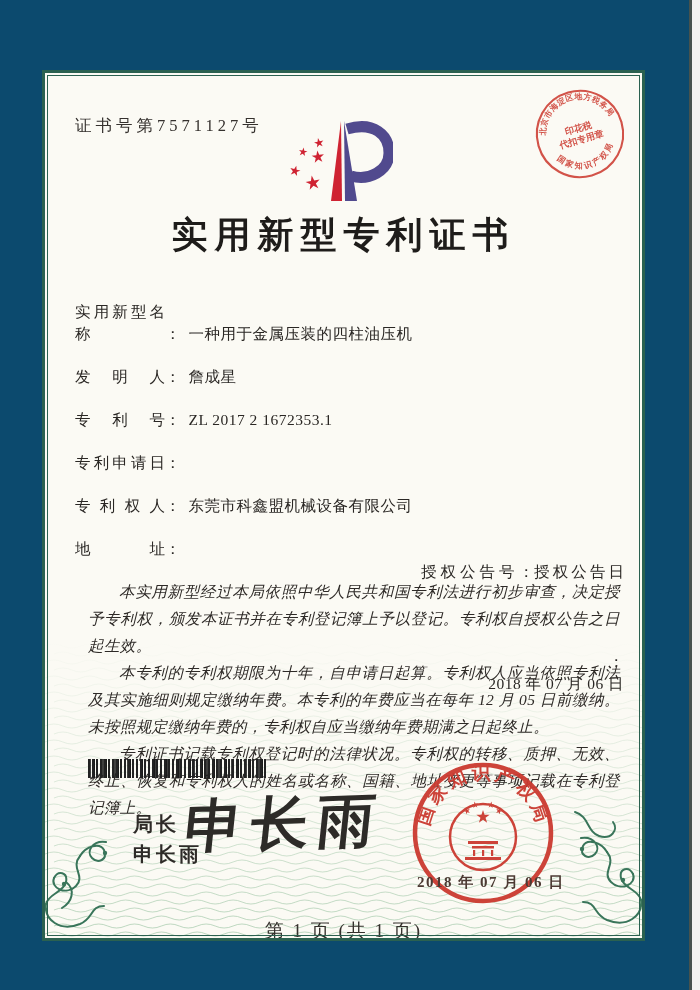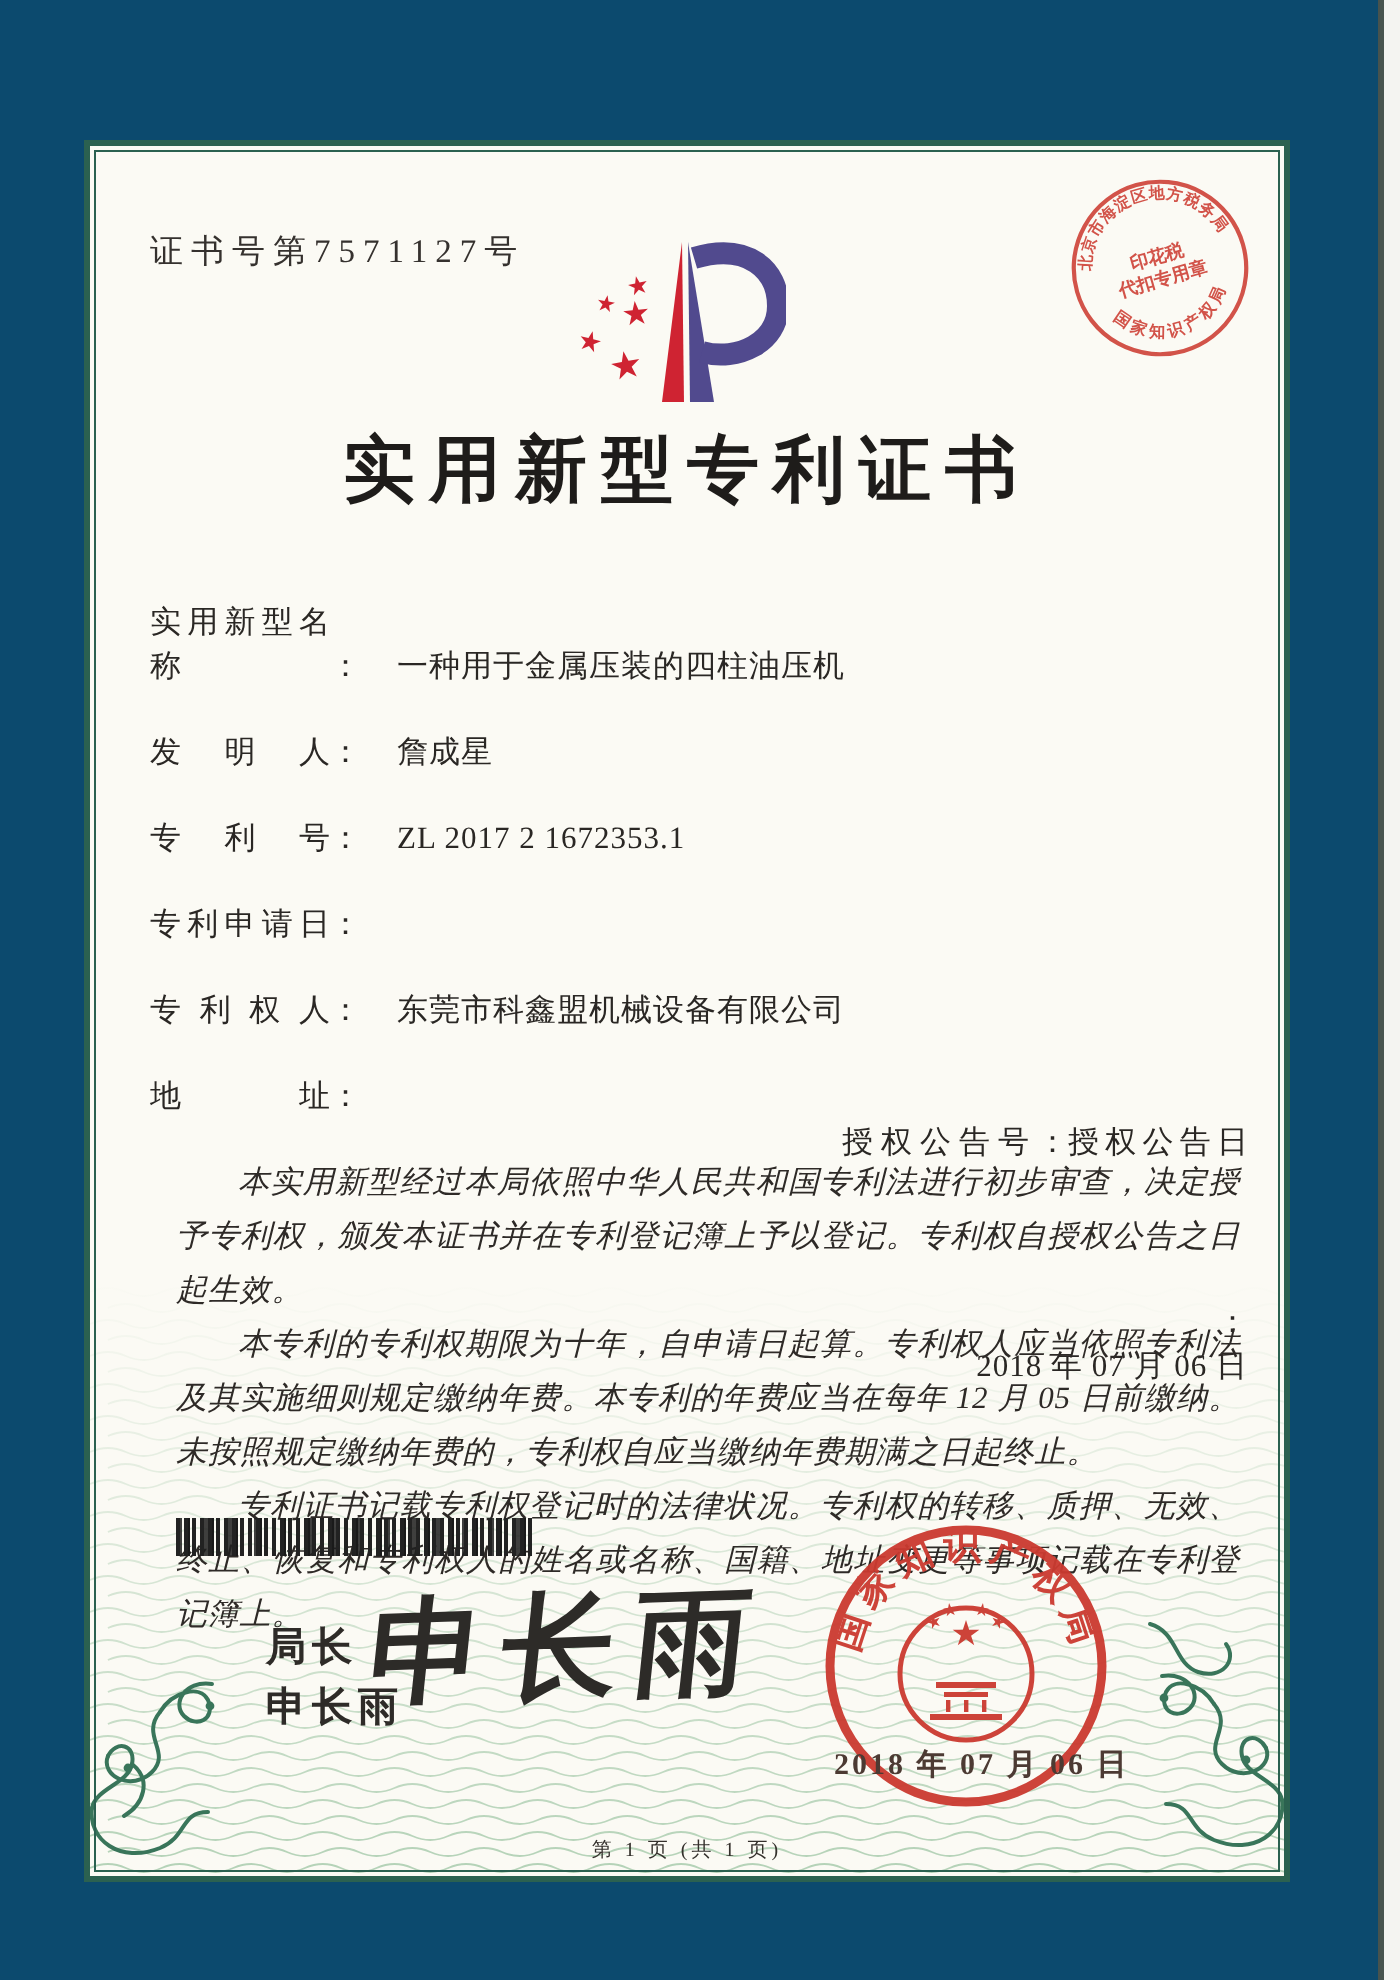--- a/index.html
+++ b/index.html
@@ -18,21 +18,21 @@
   .cert-no{position:absolute;left:30px;top:42px;font-size:16.5px;letter-spacing:4px;
          color:#35312e;z-index:2;}
   .logo{position:absolute;left:244px;top:46px;z-index:2;}
   .title{position:absolute;left:0;top:138px;width:100%;text-align:center;
          font-size:36px;font-weight:bold;letter-spacing:7px;color:#1e1c1a;z-index:2;}
   .fields{position:absolute;left:30px;top:228px;right:18px;z-index:2;font-size:15.5px;
          color:#2a2724;}
   .frow{margin-bottom:21px;line-height:22px;display:flex;align-items:flex-end;position:relative;}
   .fl{display:inline-block;width:90px;text-align:justify;text-align-last:justify;flex:0 0 90px;}
   .fc{flex:0 0 auto;}
-  .fv{margin-left:18px;letter-spacing:0.5px;}
+  .fv{margin-left:8px;letter-spacing:0.5px;}
   .addr .fv{width:420px;}
   .grant-no-pair{position:absolute;left:346px;top:0;display:flex;}
   .paras{position:absolute;left:43px;top:505px;right:22px;z-index:2;}
   .paras p{margin:0;text-indent:2em;text-align:justify;font-size:15.5px;line-height:27px;
          font-style:italic;color:#2e2a27;letter-spacing:0.4px;}
   .barcode{position:absolute;left:43px;top:686px;width:178px;height:19px;z-index:2;
      background-image:
        repeating-linear-gradient(90deg,#222 0 2px,transparent 2px 4px),
        repeating-linear-gradient(90deg,#1a1a1a 0 1px,transparent 1px 6px),
        repeating-linear-gradient(90deg,rgba(30,30,30,.85) 0 3px,transparent 3px 13px);}
@@ -41,21 +41,21 @@
      font-size:20px;color:#2e2b28;letter-spacing:3px;line-height:30px;margin-left:44px;}
   .autograph{position:absolute;left:140px;top:712px;width:220px;z-index:4;
      font-size:58px;color:#2d2b28;font-weight:600;letter-spacing:8px;
      transform:rotate(-2deg) skewX(-8deg);
      font-family:"Liberation Serif","DejaVu Serif",serif;}
   .seal{position:absolute;left:366px;top:688px;z-index:3;opacity:.95;}
   .seal-date{position:absolute;left:372px;top:800px;width:180px;z-index:4;
      font-size:15px;letter-spacing:1.5px;color:#4c3a33;font-weight:bold;}
   .tax-stamp{position:absolute;left:489px;top:15px;z-index:2;transform:rotate(-16deg);opacity:.92;}
   .footer{position:absolute;left:0;top:845px;width:100%;text-align:center;z-index:2;
-     font-size:10px;color:#34302c;letter-spacing:2px;}
+     font-size:19px;color:#34302c;letter-spacing:2px;}
 </style>
 </head>
 <body>
 
 <div class="page">
   <div class="frame">
 
     <svg class="waves" id="wavesSvg" viewBox="0 0 600 300" preserveAspectRatio="none">
       <defs>
         <path id="wv" d="M0,8 Q9,4 18,8 T36,8 T54,8 T72,8 T90,8 T108,8 T126,8 T144,8 T162,8 T180,8 T198,8 T216,8 T234,8 T252,8 T270,8 T288,8 T306,8 T324,8 T342,8 T360,8 T378,8 T396,8 T414,8 T432,8 T450,8 T468,8 T486,8 T504,8 T522,8 T540,8 T558,8 T576,8 T594,8 T612,8" fill="none" stroke="#9cc4a3" stroke-width="0.9" opacity="0.75"></path>

